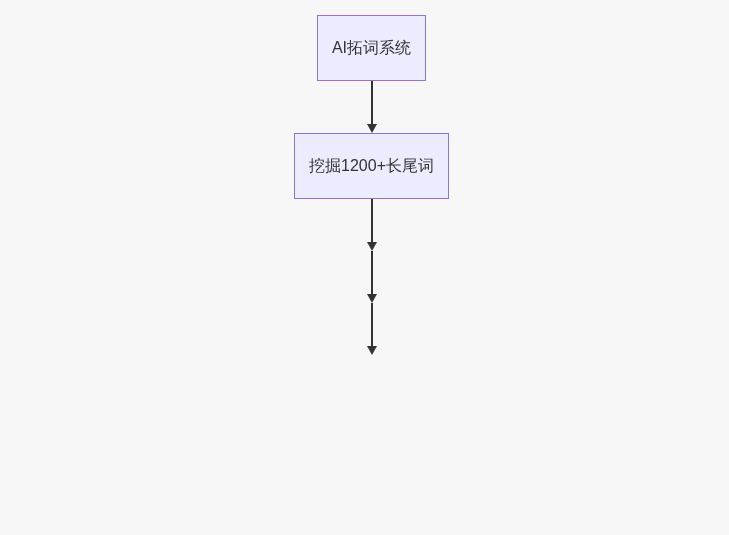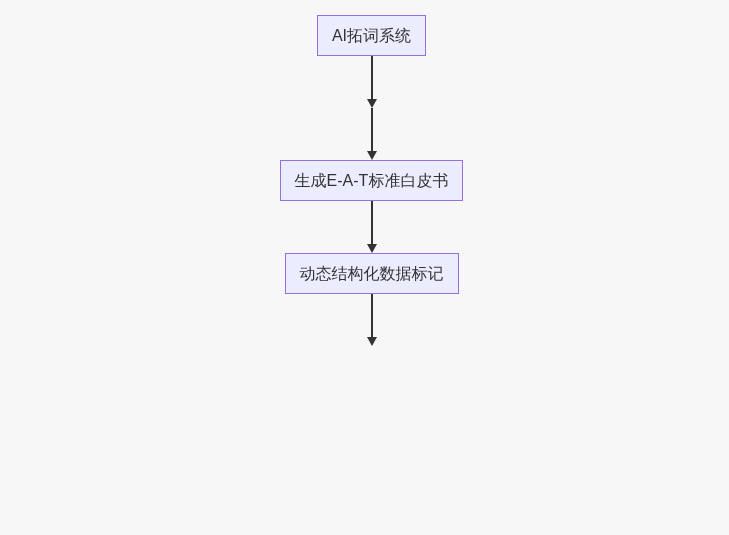--- a/index.html
+++ b/index.html
@@ -21,21 +21,21 @@
     width: 729px;
     display: flex;
     flex-direction: column;
     align-items: center;
     padding-top: 15px;
     transform: translateX(7px);
     box-sizing: border-box;
   }
   .node {
     box-sizing: border-box;
-    height: 41px;
+    height: 66px;
     padding: 0 14px;
     background: var(--node-fill, #ECECFF);
     border: 1px solid var(--node-border, #9370DB);
     display: flex;
     align-items: center;
     justify-content: center;
     flex: 0 0 auto;
   }
   .node-label {
     font-size: 16px;
@@ -70,38 +70,35 @@
 
   <div class="node">
     <span class="node-label">AI拓词系统</span>
   </div>
 
   <div class="edge">
     <div class="edge-line"></div>
     <div class="edge-arrowhead"></div>
   </div>
 
-
-  <div class="edge">
-    <div class="edge-line"></div>
-    <div class="edge-arrowhead"></div>
-  </div>
-
   <div class="node">
-    <span class="node-label">生成E-A-T标准白皮书</span>
+    <span class="node-label">挖掘1200+长尾词</span>
   </div>
 
   <div class="edge">
     <div class="edge-line"></div>
     <div class="edge-arrowhead"></div>
   </div>
 
-  <div class="node">
-    <span class="node-label">动态结构化数据标记</span>
+
+  <div class="edge">
+    <div class="edge-line"></div>
+    <div class="edge-arrowhead"></div>
   </div>
+
 
   <div class="edge">
     <div class="edge-line"></div>
     <div class="edge-arrowhead"></div>
   </div>
 
 
 </div>
 
 </body></html>

